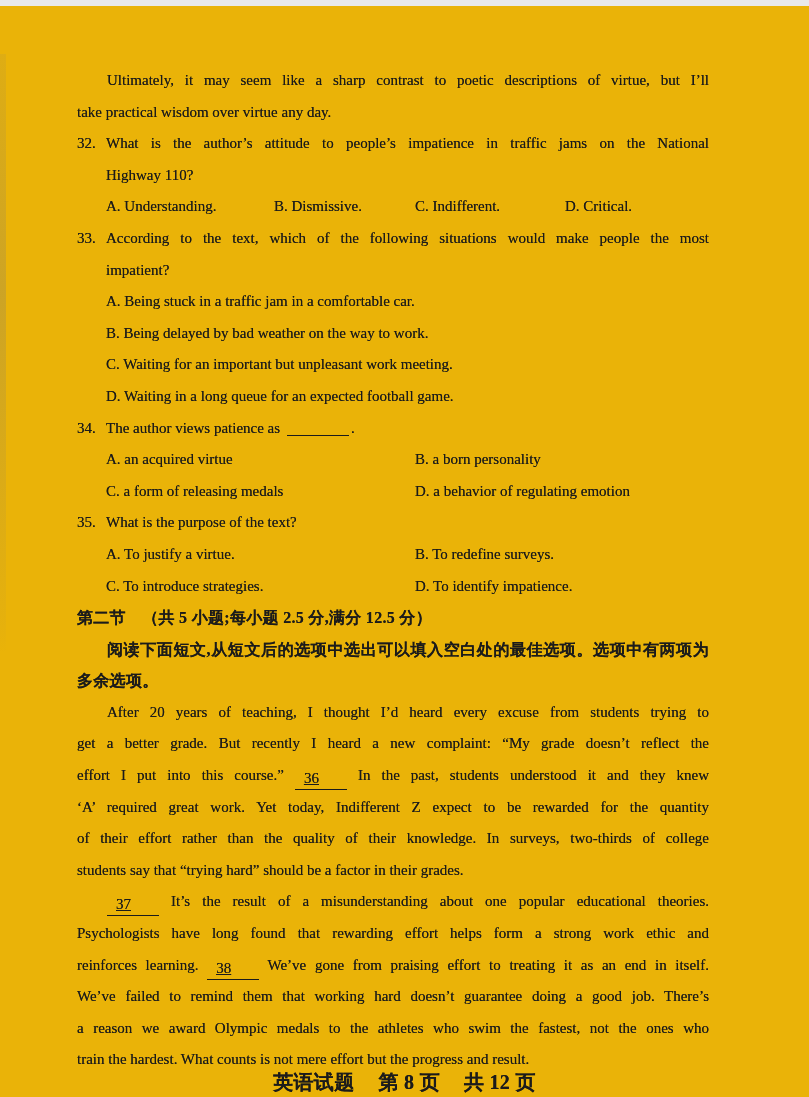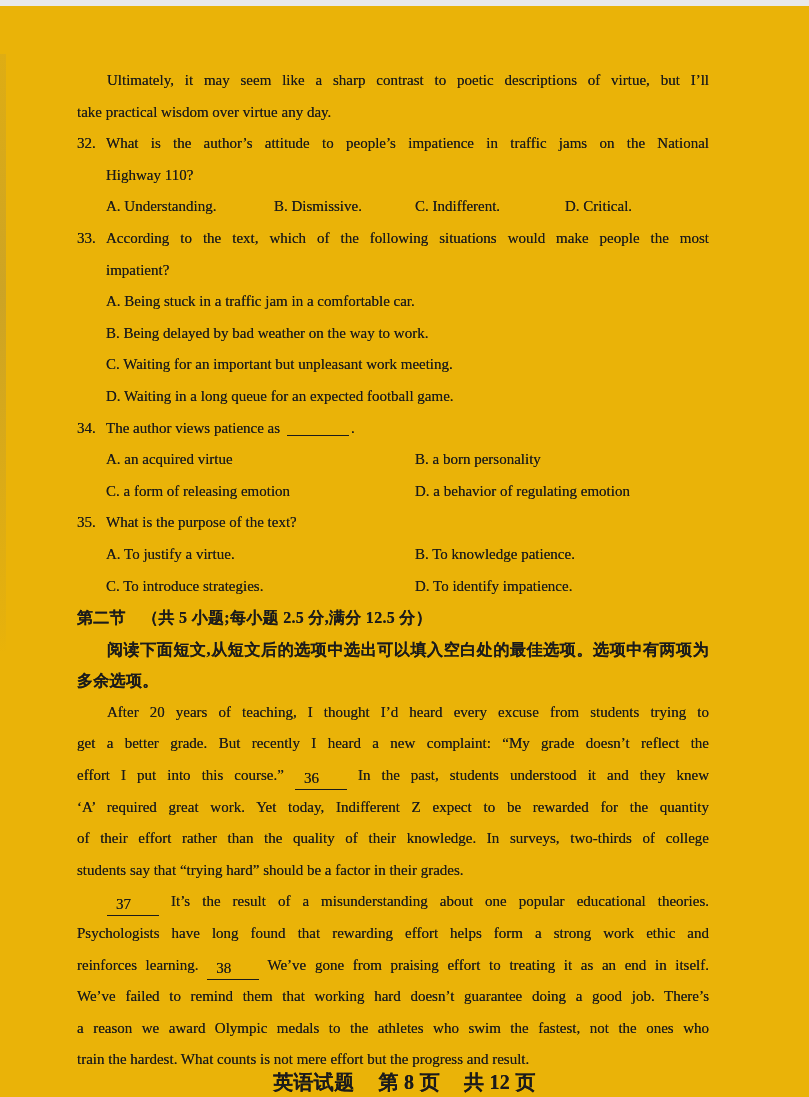--- a/index.html
+++ b/index.html
@@ -55,20 +55,21 @@
   }
   .blank {
     display: inline-block;
     min-width: 34px;
     padding: 0 9px;
     text-align: center;
     height: 22px;
     line-height: 22px;
     border-bottom: 1.6px solid #1b1b1b;
     vertical-align: -3px;
+    text-decoration: underline;
   }
   .blank-empty {
     display: inline-block;
     width: 62px;
     height: 18px;
     border-bottom: 1.6px solid #1b1b1b;
     vertical-align: -3px;
     margin: 0 2px 0 7px;
   }
   .footer {
@@ -113,30 +114,30 @@
     <div class="ln qline">D. Waiting in a long queue for an expected football game.</div>
 
     <div class="ln qline">
       <span class="qnum">34.</span><span>The author views patience as</span><span class="blank-empty"></span><span>.</span>
     </div>
     <div class="ln optrow">
       <span class="colL">A. an acquired virtue</span>
       <span class="colR">B. a born personality</span>
     </div>
     <div class="ln optrow">
-      <span class="colL">C. a form of releasing emotion</span>
+      <span class="colL">C. a form of releasing medals</span>
       <span class="colR">D. a behavior of regulating emotion</span>
     </div>
 
     <div class="ln qline">
       <span class="qnum">35.</span><span>What is the purpose of the text?</span>
     </div>
     <div class="ln optrow">
       <span class="colL">A. To justify a virtue.</span>
-      <span class="colR">B. To knowledge patience.</span>
+      <span class="colR">B. To redefine surveys.</span>
     </div>
     <div class="ln optrow">
       <span class="colL">C. To introduce strategies.</span>
       <span class="colR">D. To identify impatience.</span>
     </div>
 
     <div class="ln cn">第二节　（共 5 小题;每小题 2.5 分,满分 12.5 分）</div>
     <div class="ln cn ind just">阅读下面短文,从短文后的选项中选出可以填入空白处的最佳选项。选项中有两项为</div>
     <div class="ln cn">多余选项。</div>
 

